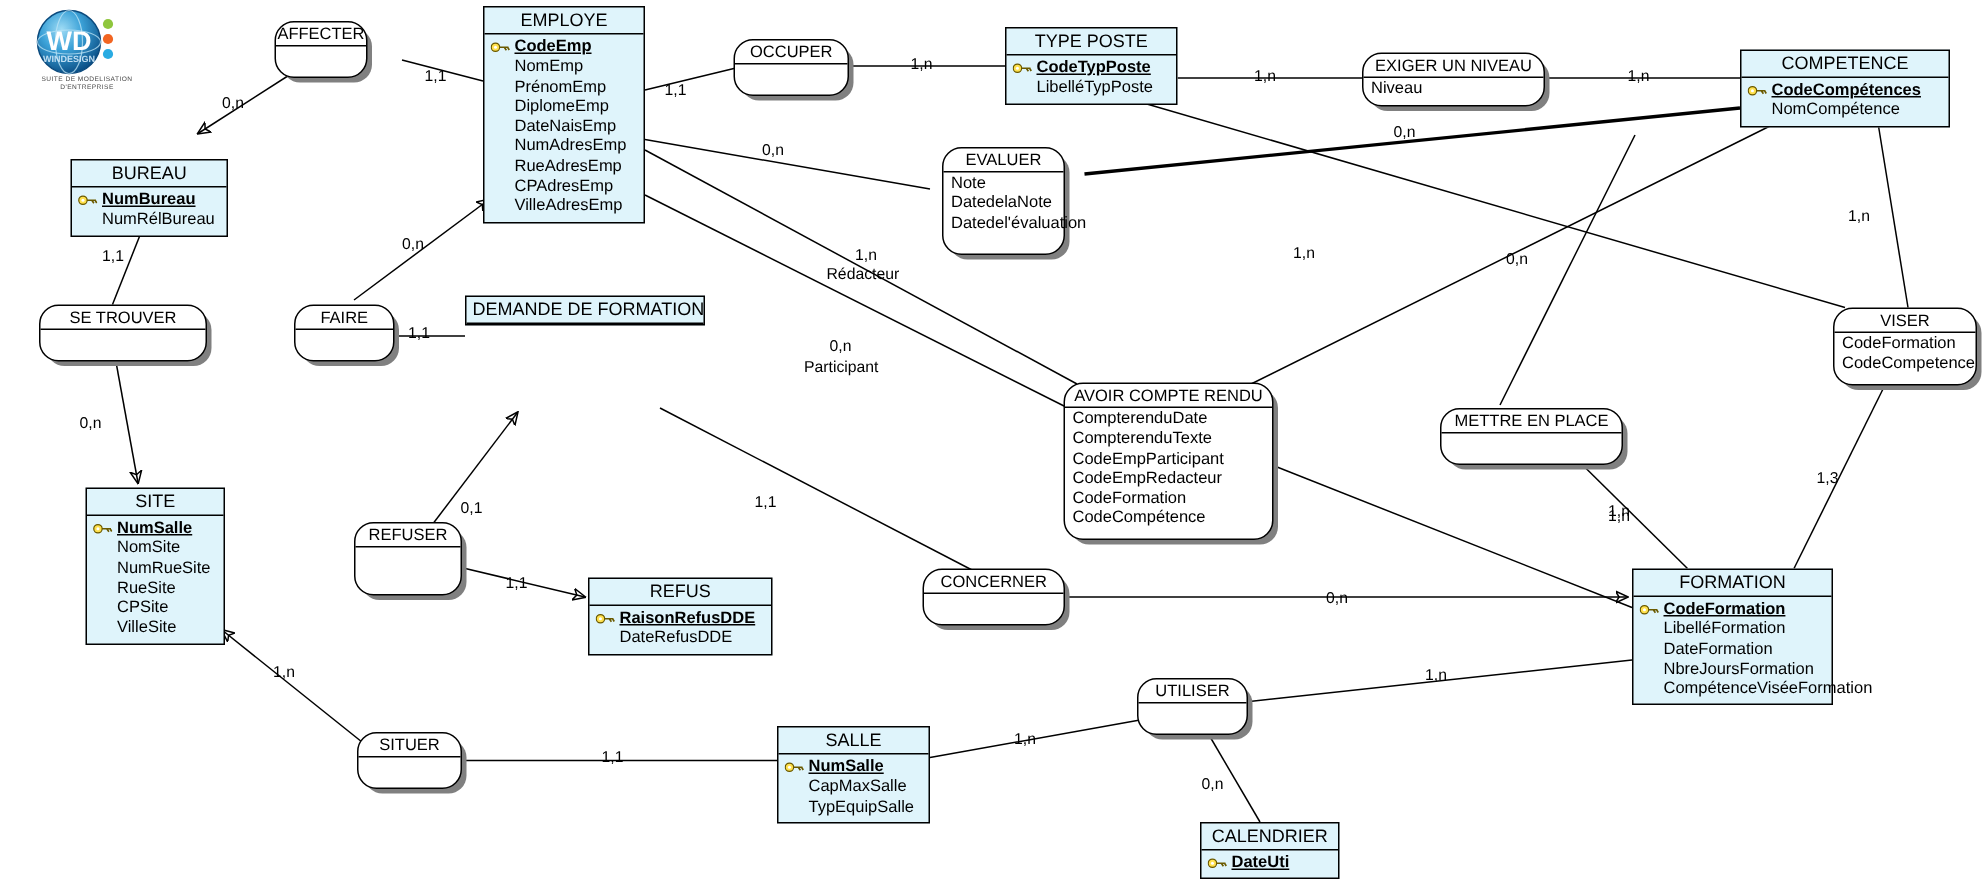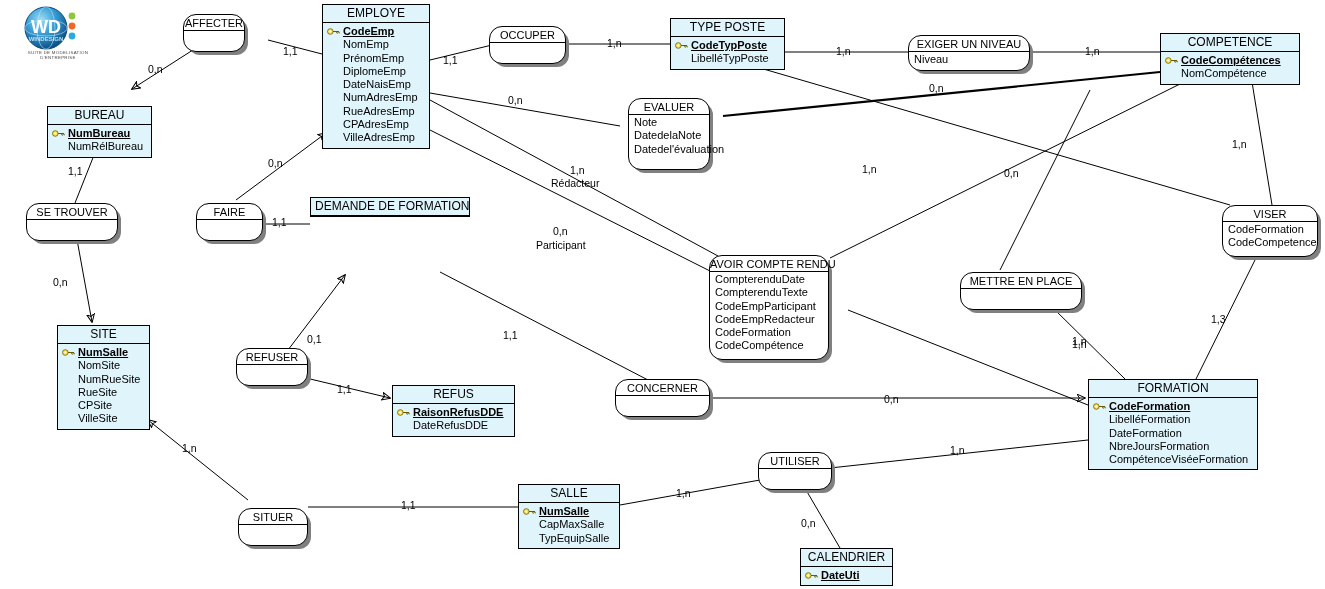--- a/index.html
+++ b/index.html
@@ -224,21 +224,21 @@
     <div class="ent-attrs">
       <div class="attr pk"><svg class="keyico" viewBox="0 0 13 9">
             <circle cx="3.3" cy="4.5" r="2.8" fill="#ffe14d" stroke="#6b5a00" stroke-width="0.8"></circle>
             <circle cx="3.3" cy="4.5" r="1" fill="#fff"></circle>
             <path d="M6 4.5 H12 M9.2 4.5 l1.4 2 M11.4 4.5 l1.1 1.8" stroke="#6b5a00" stroke-width="1.1" fill="none"></path>
           </svg><span>RaisonRefusDDE</span></div>
       <div class="attr">DateRefusDDE</div>
     </div>
   </div>
 
-  <div class="entity" style="left:1088px;top:379px;width:170px;">
+  <div class="entity" style="left:1088px;top:379px;width:134px;">
     <div class="ent-title">FORMATION</div>
     <div class="ent-attrs">
       <div class="attr pk"><svg class="keyico" viewBox="0 0 13 9">
             <circle cx="3.3" cy="4.5" r="2.8" fill="#ffe14d" stroke="#6b5a00" stroke-width="0.8"></circle>
             <circle cx="3.3" cy="4.5" r="1" fill="#fff"></circle>
             <path d="M6 4.5 H12 M9.2 4.5 l1.4 2 M11.4 4.5 l1.1 1.8" stroke="#6b5a00" stroke-width="1.1" fill="none"></path>
           </svg><span>CodeFormation</span></div>
       <div class="attr">LibelléFormation</div>
       <div class="attr">DateFormation</div>
       <div class="attr">NbreJoursFormation</div>
@@ -268,21 +268,21 @@
             <path d="M6 4.5 H12 M9.2 4.5 l1.4 2 M11.4 4.5 l1.1 1.8" stroke="#6b5a00" stroke-width="1.1" fill="none"></path>
           </svg><span>DateUti</span></div>
     </div>
   </div>
 
   <div class="rel" style="left:183px;top:14px;width:62px;height:38px;">
     <div class="relbox"></div>
     <div class="reltitle">AFFECTER</div>
   </div>
 
-  <div class="rel" style="left:26px;top:203px;width:92px;height:38px;">
+  <div class="rel" style="left:26px;top:203px;width:112px;height:38px;">
     <div class="relbox"></div>
     <div class="reltitle">SE TROUVER</div>
   </div>
 
   <div class="rel" style="left:196px;top:203px;width:67px;height:38px;">
     <div class="relbox"></div>
     <div class="reltitle">FAIRE</div>
   </div>
 
   <div class="rel" style="left:489px;top:26px;width:77px;height:38px;">
@@ -310,49 +310,49 @@
 
   <div class="rel" style="left:1222px;top:205px;width:96px;height:52px;">
     <div class="relbox"></div>
     <div class="reltitle">VISER</div>
     <div class="relattrs">
       <div class="attr">CodeFormation</div>
       <div class="attr">CodeCompetence</div>
     </div>
   </div>
 
-  <div class="rel" style="left:709px;top:255px;width:120px;height:105px;">
+  <div class="rel" style="left:709px;top:255px;width:140px;height:105px;">
     <div class="relbox"></div>
     <div class="reltitle">AVOIR COMPTE RENDU</div>
     <div class="relattrs">
       <div class="attr">CompterenduDate</div>
       <div class="attr">CompterenduTexte</div>
       <div class="attr">CodeEmpParticipant</div>
       <div class="attr">CodeEmpRedacteur</div>
       <div class="attr">CodeFormation</div>
       <div class="attr">CodeCompétence</div>
     </div>
   </div>
 
   <div class="rel" style="left:960px;top:272px;width:122px;height:38px;">
     <div class="relbox"></div>
     <div class="reltitle">METTRE EN PLACE</div>
   </div>
 
-  <div class="rel" style="left:236px;top:348px;width:72px;height:38px;">
+  <div class="rel" style="left:236px;top:348px;width:72px;height:49px;">
     <div class="relbox"></div>
     <div class="reltitle">REFUSER</div>
   </div>
 
   <div class="rel" style="left:615px;top:379px;width:95px;height:38px;">
     <div class="relbox"></div>
     <div class="reltitle">CONCERNER</div>
   </div>
 
-  <div class="rel" style="left:238px;top:488px;width:70px;height:38px;margin-top:20px;">
+  <div class="rel" style="left:238px;top:488px;width:70px;height:38px;">
     <div class="relbox"></div>
     <div class="reltitle">SITUER</div>
   </div>
 
   <div class="rel" style="left:758px;top:452px;width:74px;height:38px;">
     <div class="relbox"></div>
     <div class="reltitle">UTILISER</div>
   </div>
 
   <div class="card" style="left:148px;top:63px;">0,n</div>

